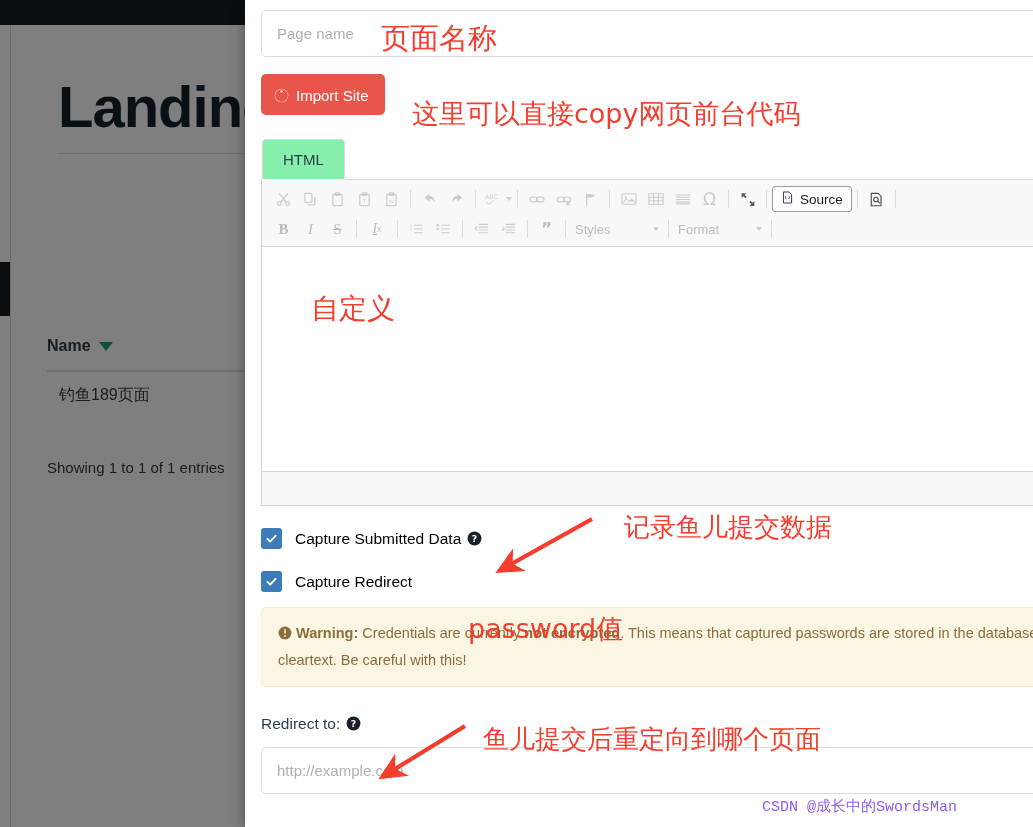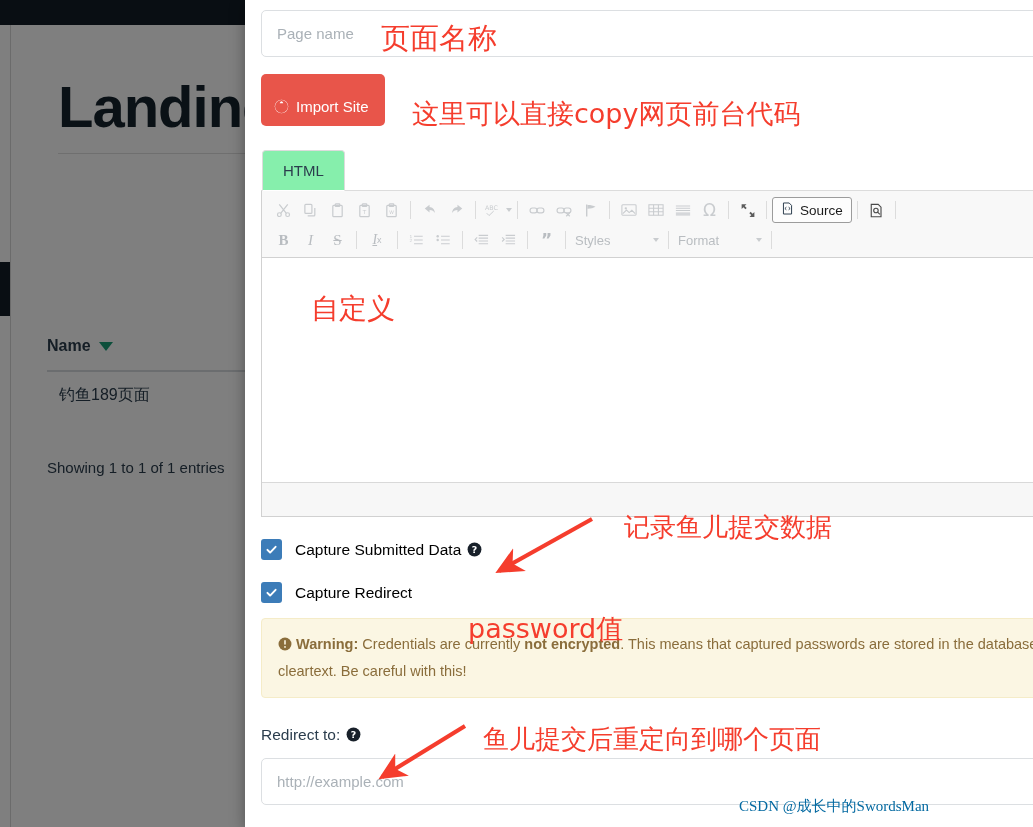--- a/index.html
+++ b/index.html
@@ -51,21 +51,21 @@
 
   .form-control {
     width:100%; height:47px; border:1px solid #dcdfe2; border-radius:5px;
     background:#fff; font-size:15px; color:#555; padding:0 15px;
     font-family:"Liberation Sans", sans-serif; outline:none;
   }
   .form-control::placeholder { color:#aab1b7; }
 
   #import-site-btn {
     margin-top:17px; background:#e8554a; color:#fff; border:none; border-radius:5px;
-    padding:24px 16px 11px 13px; font-size:15px; cursor:pointer;
+    padding:13px 16px 11px 13px; font-size:15px; cursor:pointer;
     font-family:"Liberation Sans", sans-serif; display:inline-flex; align-items:center; gap:7px;
   }
   .globe-icon { width:15px; height:15px; display:inline-block; }
 
   
   #tabs-wrap { margin-top:24px; }
   .nav-tabs { display:flex; border-bottom:1px solid #dcdcdc; padding-left:1px; }
   .nav-tab {
     padding:11px 20px; font-size:15px; color:#2b3d4d; background:transparent;
     border:1px solid transparent; border-radius:4px 4px 0 0; margin-bottom:-1px; cursor:pointer;
@@ -124,22 +124,22 @@
   }
   #anno-pagename { left:381px; top:19px; font-size:29px; }
   #anno-import { left:412px; top:96px; font-size:27px; }
   #anno-custom { left:311px; top:290px; font-size:28px; }
   #anno-capture { left:624px; top:510px; font-size:26px; }
   #anno-password { left:468px; top:611px; font-size:27px; }
   #anno-redirect { left:483px; top:722px; font-size:26px; }
   #arrows { position:absolute; inset:0; pointer-events:none; }
 
   #watermark {
-    position:absolute; left:739px; top:797px; font-size:15px; color:#0369a1;
-    font-family:Liberation Serif, serif; white-space:nowrap;
+    position:absolute; left:762px; top:797px; font-size:15px; color:#8b5cf6;
+    font-family:Liberation Mono, monospace; white-space:nowrap;
   }
 </style>
 </head>
 <body>
 
 <div id="bg-page">
   <div id="bg-topbar"></div>
   <div id="bg-left-border"></div>
   <div id="bg-sidebar-strip"></div>
 

